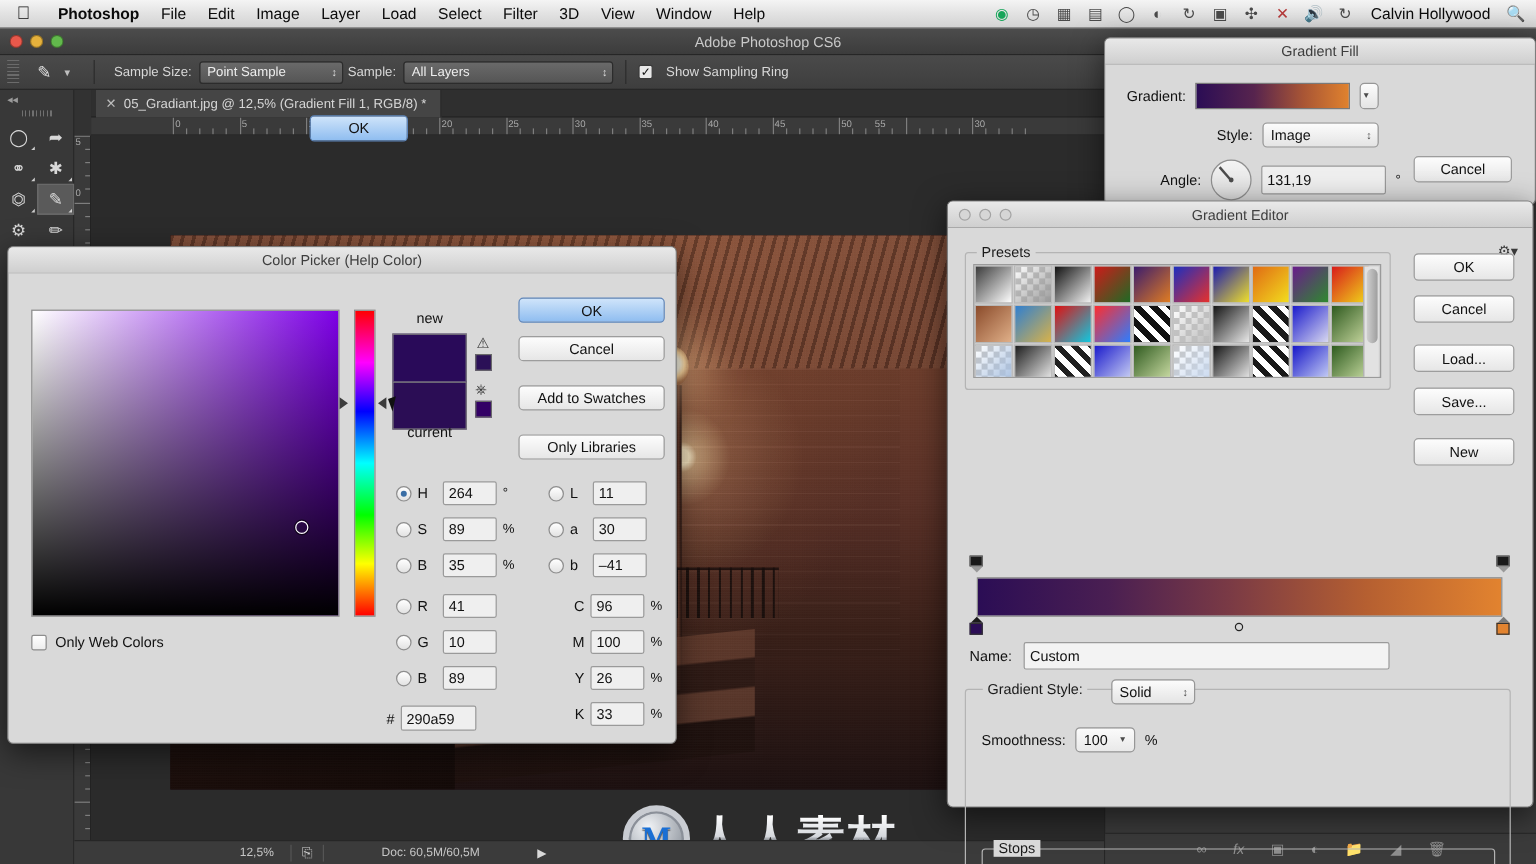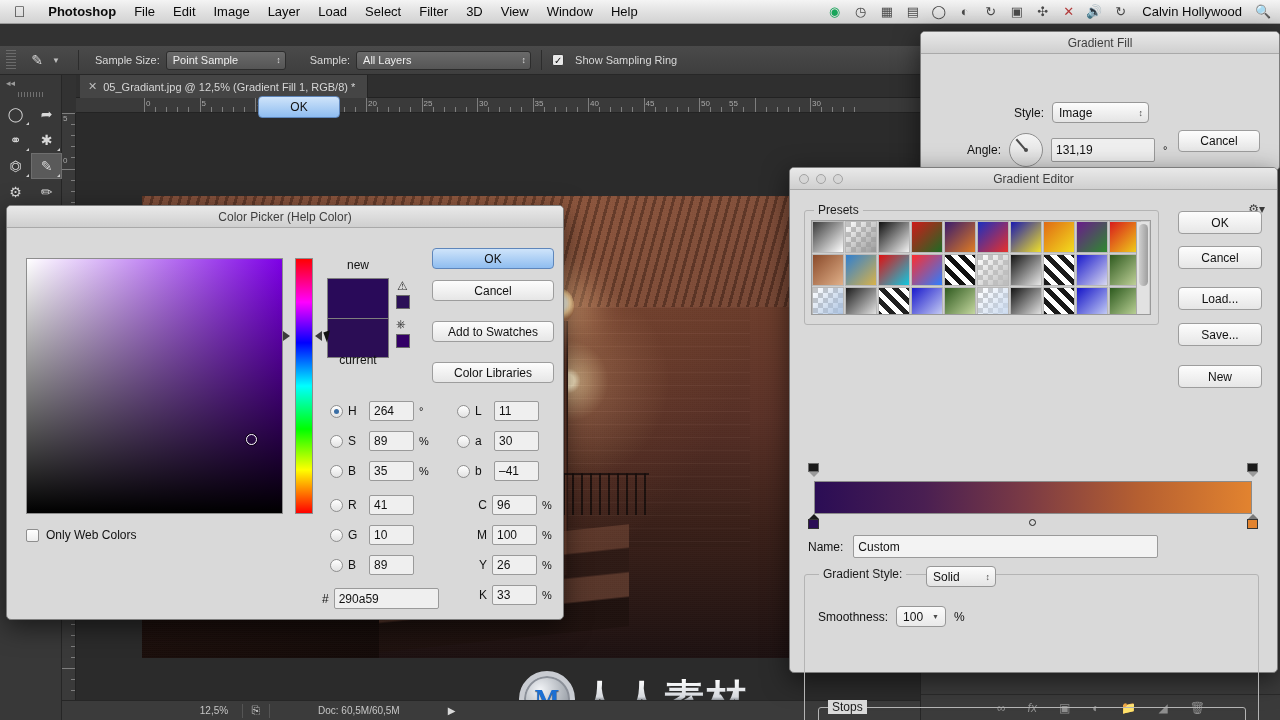--- a/index.html
+++ b/index.html
@@ -262,29 +262,37 @@
       <span class="sicon" style="color:#b43a3a">✕</span>
       <span class="sicon">🔊</span>
       <span class="sicon">↻</span>
       <span class="uname">Calvin Hollywood</span>
       <span class="sicon">🔍</span>
     </span>
   </div>
 
   <div class="psframe">
 
+    <div class="ps-titlebar">
+      <span class="traffic">
+        <i class="tl r"></i>
+        <i class="tl y"></i>
+        <i class="tl g"></i>
+      </span>
+      <span>Adobe Photoshop CS6</span>
+    </div>
 
     <div class="optbar">
       <span class="opt-grip"></span>
       <span class="opt-tool">✎</span>
       <span class="opt-caret">▼</span>
       <span class="opt-div"></span>
       <span class="opt-lbl">Sample Size:</span>
       <span class="opt-select">Point Sample</span>
-      <span class="opt-lbl" style="margin-left:24px">Sample:</span>
+      <span class="opt-lbl" style="margin-left:4px">Sample:</span>
       <span class="opt-select wide">All Layers</span>
       <span class="opt-div"></span>
       <span class="opt-check">✓</span>
       <span class="opt-lbl">Show Sampling Ring</span>
     </div>
 
     <div class="rightpanel">
       <div class="panel-strip">
         <span>∞</span>
         <span style="font-style:italic">fx</span>
@@ -492,20 +500,25 @@
       <div class="sb-doc">Doc: 60,5M/60,5M</div>
       <div class="sb-arrow">▶</div>
     </div>
   </div>
 
   <div class="dlg" id="gradFill">
     <div class="dlg-title">
       <span>Gradient Fill</span>
     </div>
 
+    <div style="position:absolute;left:18px;top:37px;width:210px;display:flex;align-items:center;justify-content:flex-end;gap:8px">
+      <span class="lbl">Gradient:</span>
+      <span class="gf-swatch"></span>
+      <span class="popup menu" style="width:19px;height:22px;padding:0"></span>
+    </div>
 
     <div style="position:absolute;left:18px;top:70px;width:210px;display:flex;align-items:center;justify-content:flex-end;gap:8px">
       <span class="lbl">Style:</span>
       <span class="popup" style="width:97px;height:21px">Image</span>
     </div>
 
     <div style="position:absolute;left:18px;top:101px;width:260px;display:flex;align-items:center;gap:8px">
       <span class="lbl" style="width:62px;text-align:right">Angle:</span>
       <span class="gf-angle">
           <i class="needle"></i>
@@ -639,21 +652,21 @@
     <span class="cursor-arrow" style="left:318px;top:125px"></span>
 
     <div style="position:absolute;left:390px;top:73px;font-size:12px;color:#2e2e2e">⚠</div>
     <div style="position:absolute;left:389px;top:89px;width:14px;height:14px;border:1px solid #6a6a6a;background:#2b1057"></div>
     <div style="position:absolute;left:389px;top:111px;font-size:12px;color:#2e2e2e">⎈</div>
     <div style="position:absolute;left:389px;top:128px;width:14px;height:14px;border:1px solid #6a6a6a;background:#330066"></div>
 
     <div class="btn primary" style="position:absolute;left:425px;top:42px;width:122px;height:21px">OK</div>
     <div class="btn" style="position:absolute;left:425px;top:74px;width:122px;height:21px">Cancel</div>
     <div class="btn" style="position:absolute;left:425px;top:115px;width:122px;height:21px">Add to Swatches</div>
-    <div class="btn" style="position:absolute;left:425px;top:156px;width:122px;height:21px">Color Libraries</div>
+    <div class="btn" style="position:absolute;left:425px;top:156px;width:122px;height:21px">Only Libraries</div>
 
     <div style="position:absolute;left:19px;top:322px;display:flex;align-items:center;gap:7px">
       <span class="chk"></span>
       <span class="lbl">Only Web Colors</span>
     </div>
 
     <div class="cp-row" style="left:323px;top:195px">
       <span class="radio on"></span>
       <span class="lbl" style="width:16px">H</span>
       <span class="field" style="width:45px;height:20px">264</span>
@@ -683,21 +696,21 @@
       <span class="field" style="width:45px;height:20px">10</span>
     </div>
     <div class="cp-row" style="left:323px;top:349px">
       <span class="radio"></span>
       <span class="lbl" style="width:16px">B</span>
       <span class="field" style="width:45px;height:20px">89</span>
     </div>
 
     <div class="cp-row" style="left:315px;top:382px">
       <span class="lbl">#</span>
-      <span class="field" style="width:105px;height:21px">290a59</span>
+      <span class="field" style="width:63px;height:21px">290a59</span>
     </div>
 
     <div class="cp-row" style="left:450px;top:195px">
       <span class="radio"></span>
       <span class="lbl" style="width:14px">L</span>
       <span class="field" style="width:45px;height:20px">11</span>
     </div>
     <div class="cp-row" style="left:450px;top:225px">
       <span class="radio"></span>
       <span class="lbl" style="width:14px">a</span>

